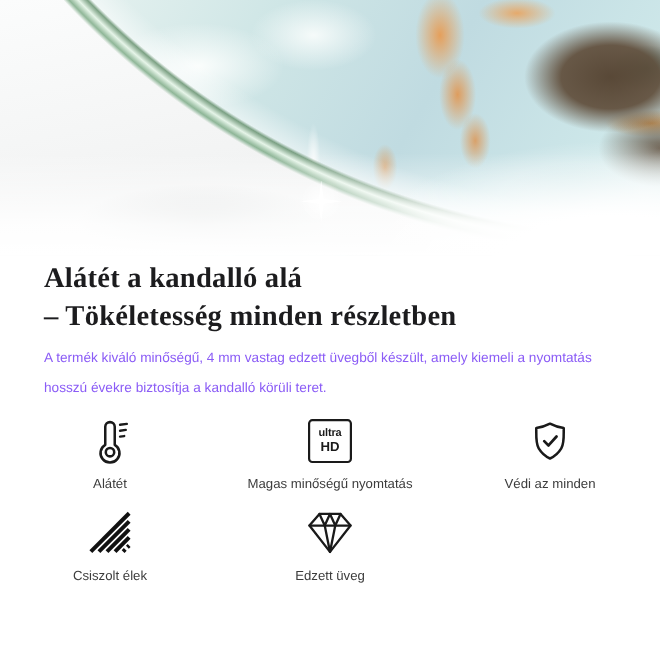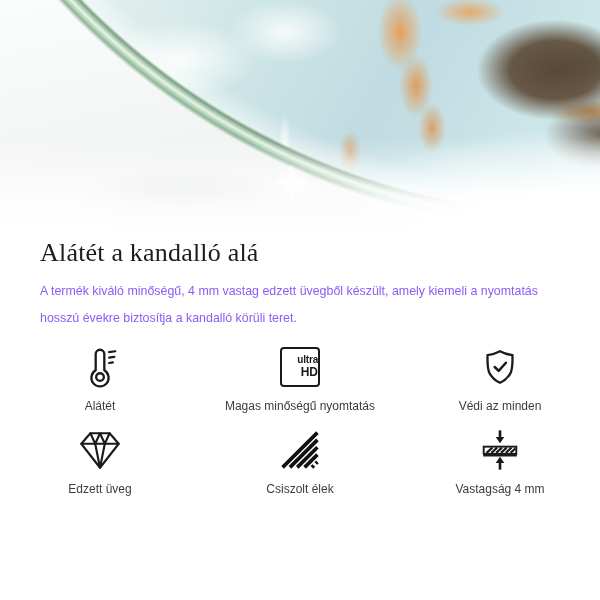--- a/index.html
+++ b/index.html
@@ -49,31 +49,31 @@
   .fade{position:absolute;inset:0;background:
       radial-gradient(340px 170px at 93% 108%, #ffffff 32%, rgba(255,255,255,0) 72%),
       linear-gradient(180deg, rgba(255,255,255,0) 60%, rgba(255,255,255,0.88) 88%, #ffffff 100%);}
   .sparkle{position:absolute;left:270px;top:161px;width:44px;height:44px;
       background:radial-gradient(circle at 50% 50%, rgba(255,255,255,0.95) 0%, rgba(255,255,255,0) 62%);}
 
   
   .content{position:relative;padding:0 40px;}
   .title{margin:4px 0 0;font-family:"Liberation Serif","DejaVu Serif",serif;
          font-weight:400;font-size:26px;line-height:34px;color:#1c1c1e;letter-spacing:0.2px;}
-  .title span{display:block;}
+  .title span{display:block;font-weight:bold;}
   .desc{margin:8px 0 0;font-size:12.4px;line-height:27px;color:#8b5cf6;}
   .desc span{display:block;white-space:nowrap;}
 
   
   .features{margin:12px -40px 0;display:grid;grid-template-columns:repeat(3,1fr);row-gap:14px;}
   .feature{display:flex;flex-direction:column;align-items:center;}
   .ficon{height:46px;display:flex;align-items:center;justify-content:center;}
   .flabel{margin-top:9px;font-size:12px;line-height:14px;color:#3c3c3c;}
   .hd-box{box-sizing:border-box;width:40px;height:40px;border:2.5px solid #1a1a1a;border-radius:4px;
-          display:flex;flex-direction:column;align-items:flex-end;justify-content:center;color:#1a1a1a;}
+          display:flex;flex-direction:column;align-items:center;justify-content:center;color:#1a1a1a;}
   .hd-small{font-size:10px;font-weight:600;line-height:11px;letter-spacing:-0.2px;}
   .hd-big{font-size:12px;font-weight:700;line-height:15px;margin-top:0;}
   svg{display:block;}
 </style>
 </head>
 <body>
 
 <div class="page">
 
   <div class="photo">
@@ -84,20 +84,21 @@
     <div class="sparkle">
       <svg width="44" height="44" viewBox="0 0 44 44">
         <path d="M22 3 L24.2 19.8 L41 22 L24.2 24.2 L22 41 L19.8 24.2 L3 22 L19.8 19.8 Z" fill="#ffffff"></path>
       </svg>
     </div>
   </div>
 
   <div class="content">
     <h1 class="title">
       <span>Alátét a kandalló alá</span>
+      <span>– Tökéletesség minden részletben</span>
     </h1>
     <p class="desc">
       <span>A termék kiváló minőségű, 4 mm vastag edzett üvegből készült, amely kiemeli a nyomtatás</span>
       <span>hosszú évekre biztosítja a kandalló körüli teret.</span>
     </p>
 
     <div class="features">
 
       <div class="feature">
         <div class="ficon">
@@ -127,53 +128,39 @@
           <svg width="46" height="46" viewBox="0 0 48 48" fill="none" stroke="#1a1a1a" stroke-width="2.4" stroke-linecap="round" stroke-linejoin="round">
             <path d="M24 7.5 C20 9.6 15.2 11.1 11 11.6 C11 19.5 10.4 25.9 13.3 30.9 C16.2 35.8 20 38.7 24 40.5 C28 38.7 31.8 35.8 34.7 30.9 C37.6 25.9 37 19.5 37 11.6 C32.8 11.1 28 9.6 24 7.5 Z"></path>
             <path d="M18.5 24 L22.6 28.1 L30.2 19.6" stroke-width="2.6"></path>
           </svg>
         </div>
         <div class="flabel">Védi az minden</div>
       </div>
 
       <div class="feature">
         <div class="ficon">
-          <svg width="46" height="46" viewBox="0 0 48 48" fill="none" stroke="#1a1a1a" stroke-width="2.2" stroke-linecap="round" stroke-linejoin="round">
-            <path d="M4.5 17.5 L14 6.5 L34 6.5 L43.5 17.5 L24 42.5 Z"></path>
-            <path d="M4.5 17.5 H43.5"></path>
-            <path d="M14 6.5 L19 17.5 L24 6.5 L29 17.5 L34 6.5"></path>
-            <path d="M19 17.5 L24 42.5 L29 17.5"></path>
-          </svg>
-        </div>
-        <div class="flabel">Edzett üveg</div>
-      </div>
-
-      <div class="feature">
-        <div class="ficon">
           <svg width="44" height="44" viewBox="0 0 48 48" fill="none" stroke="#111" stroke-width="4">
             <path d="M5 43 L43 5"></path>
             <path d="M13 43 L43 13"></path>
             <path d="M21 43 L43 21"></path>
             <path d="M29 43 L43 29"></path>
             <path d="M37 43 L43 37" stroke-dasharray="3 3"></path>
           </svg>
         </div>
         <div class="flabel">Csiszolt élek</div>
       </div>
 
       <div class="feature">
         <div class="ficon">
-          <svg width="46" height="46" viewBox="0 0 48 48" fill="none" stroke="#1a1a1a" stroke-width="2">
-            <path d="M24 3.5 V11" stroke-width="2.8"></path>
-            <polygon points="19.5,10.5 28.5,10.5 24,17" fill="#1a1a1a" stroke="none"></polygon>
-            <rect x="7" y="20.5" width="34" height="7.5"></rect>
-            <path d="M10 27 L16 21.5 M15 27 L21 21.5 M20 27 L26 21.5 M25 27 L31 21.5 M30 27 L36 21.5 M35 27 L40 22.5" stroke-width="2.2"></path>
-            <path d="M6.5 29.6 H41.5" stroke-width="2.6"></path>
-            <path d="M24 44.5 V37" stroke-width="2.8"></path>
-            <polygon points="19.5,37.5 28.5,37.5 24,31" fill="#1a1a1a" stroke="none"></polygon>
+          <svg width="46" height="46" viewBox="0 0 48 48" fill="none" stroke="#1a1a1a" stroke-width="2.2" stroke-linecap="round" stroke-linejoin="round">
+            <path d="M4.5 17.5 L14 6.5 L34 6.5 L43.5 17.5 L24 42.5 Z"></path>
+            <path d="M4.5 17.5 H43.5"></path>
+            <path d="M14 6.5 L19 17.5 L24 6.5 L29 17.5 L34 6.5"></path>
+            <path d="M19 17.5 L24 42.5 L29 17.5"></path>
           </svg>
         </div>
-        <div class="flabel">Vastagság 4 mm</div>
+        <div class="flabel">Edzett üveg</div>
       </div>
+
 
     </div>
   </div>
 </div>
 
 </body></html>

